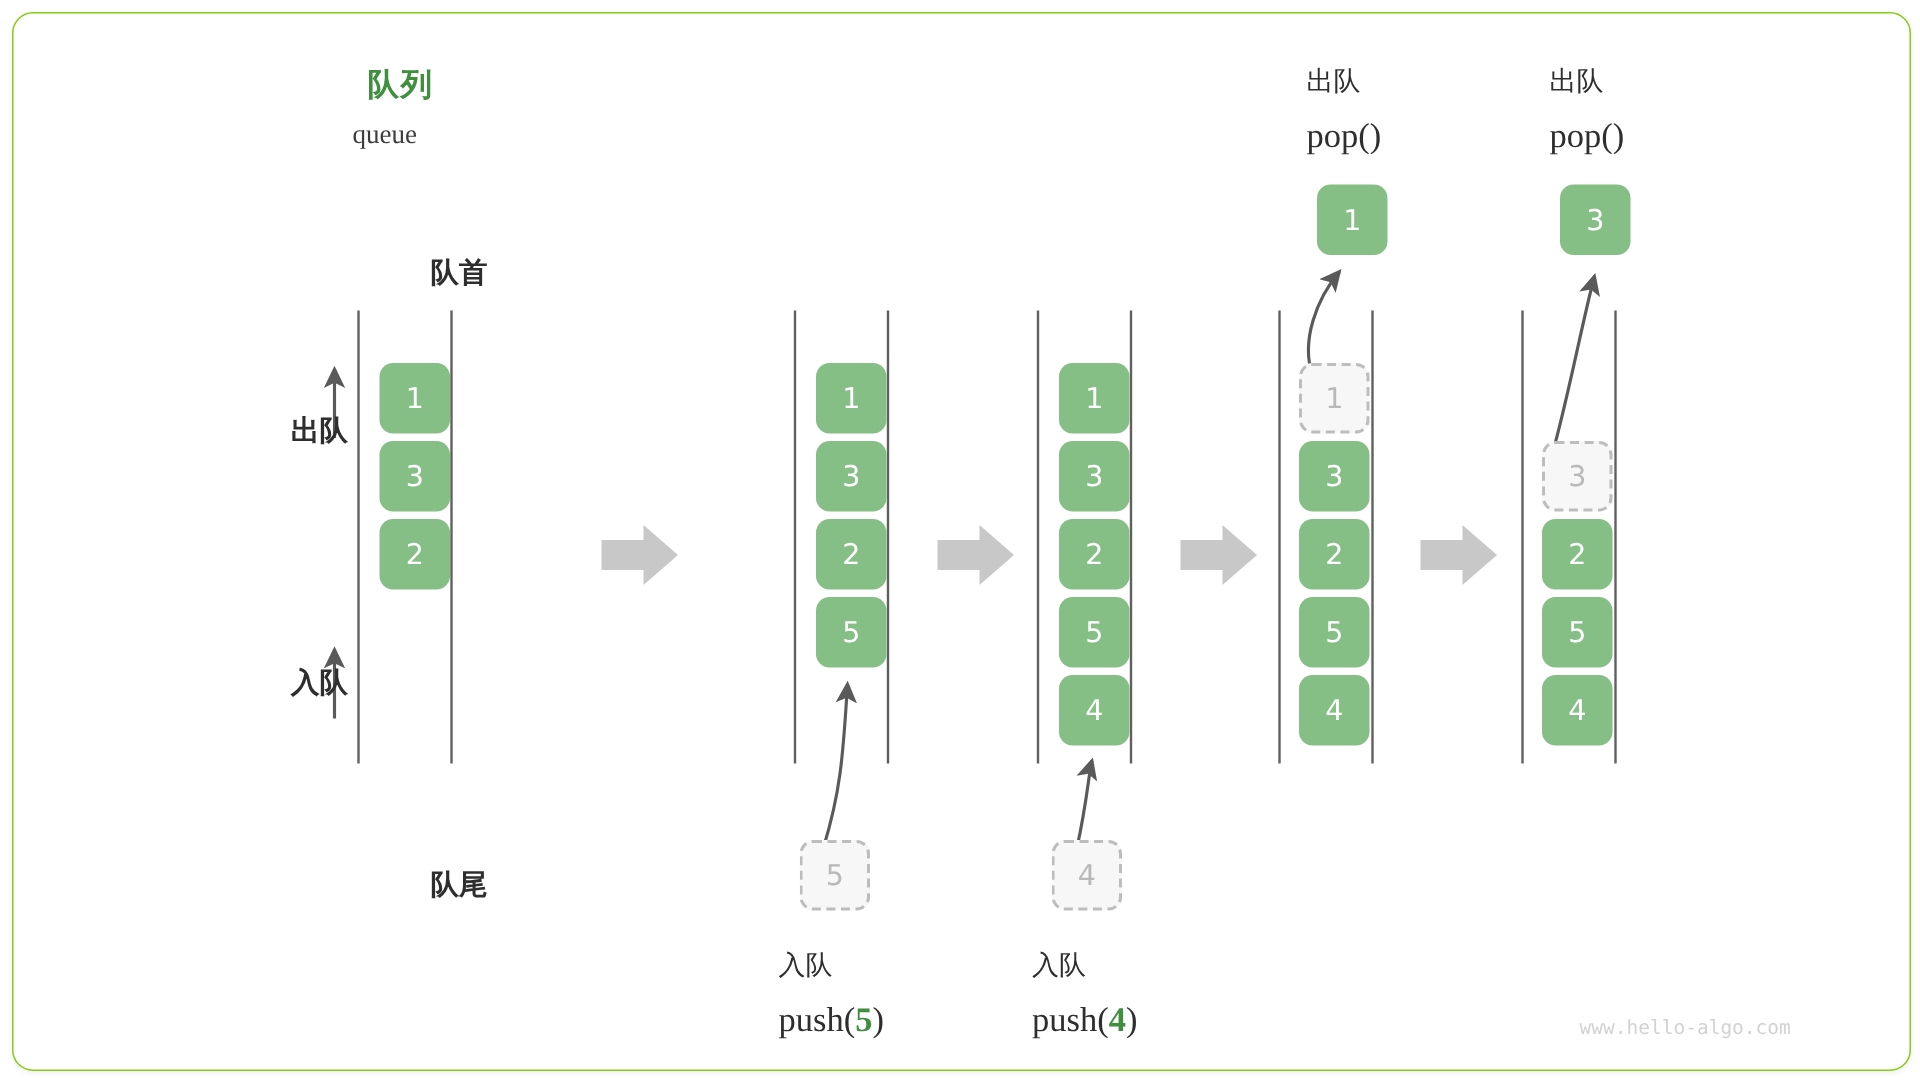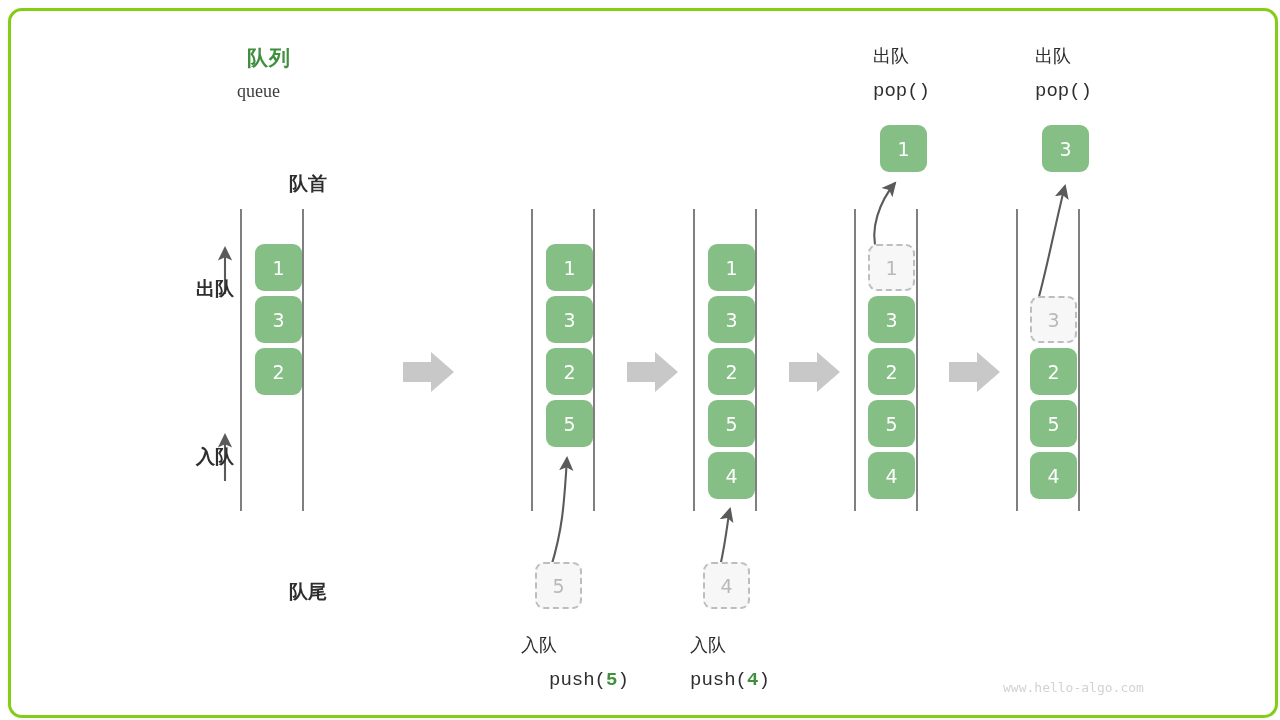--- a/index.html
+++ b/index.html
@@ -4,36 +4,36 @@
 <style>
   html,body{margin:0;padding:0;}
   body{
     width:1280px;height:720px;
     background:#ffffff;
     font-family:"Liberation Sans","DejaVu Sans",sans-serif;
     overflow:hidden;
   }
   #card{
     position:absolute;left:8px;top:8px;width:1264px;height:704px;
-    background:#ffffff;border:3px solid #84cc16;border-radius:14px;
+    background:#ffffff;border:1px solid #84cc16;border-radius:14px;
     box-shadow:0 1px 4px rgba(0,0,0,0.07);
     overflow:hidden;
   }
   .stage{position:absolute;left:0;top:0;width:1264px;height:704px;}
 
   
   .lbl{position:absolute;white-space:nowrap;color:#333333;}
   .title-cn{
     font-weight:bold;font-size:21px;color:#3f8f3f;
     letter-spacing:1px;
   }
   .title-en{font-family:Liberation Serif, serif;font-size:18px;color:#3c3c3c;}
   .cn-bold{font-weight:bold;font-size:19px;color:#2e2e2e;margin-left:40px;}
   .op-cn{font-size:18px;color:#2e2e2e;}
-  .op-code{font-family:Liberation Mono, monospace;font-size:19px;color:#2e2e2e;}
+  .op-code{font-family:Liberation Serif, serif;font-size:23px;color:#2e2e2e;}
   .op-code .num{color:#3f8f3f;font-weight:bold;}
   .watermark{
     position:absolute;font-family:"DejaVu Sans Mono","Liberation Mono",monospace;
     font-size:13px;color:#d2d2d2;white-space:nowrap;
   }
 
   
   .box{
     position:absolute;width:47px;height:47px;border-radius:9px;
     background:#86bf86;color:#ffffff;
@@ -141,21 +141,21 @@
     <div class="box" style="left:244px;top:233px;">1</div>
     <div class="box" style="left:244px;top:285px;">3</div>
     <div class="box" style="left:244px;top:337px;">2</div>
 
     <div class="box" style="left:535px;top:233px;">1</div>
     <div class="box" style="left:535px;top:285px;">3</div>
     <div class="box" style="left:535px;top:337px;">2</div>
     <div class="box" style="left:535px;top:389px;">5</div>
     <div class="box ghost-sm" style="left:524px;top:551px;">5</div>
     <div class="lbl op-cn" style="left:510px;top:622px;">入队</div>
-    <div class="lbl op-code" style="left:510px;top:658px;margin-left:28px;">
+    <div class="lbl op-code" style="left:510px;top:658px;">
       <span>push(</span><span class="num">5</span><span>)</span>
     </div>
 
     <div class="box" style="left:697px;top:233px;">1</div>
     <div class="box" style="left:697px;top:285px;">3</div>
     <div class="box" style="left:697px;top:337px;">2</div>
     <div class="box" style="left:697px;top:389px;">5</div>
     <div class="box" style="left:697px;top:441px;">4</div>
     <div class="box ghost-sm" style="left:692px;top:551px;">4</div>
     <div class="lbl op-cn" style="left:679px;top:622px;">入队</div>
@@ -175,16 +175,16 @@
 
     <div class="lbl op-cn" style="left:1024px;top:33px;">出队</div>
     <div class="lbl op-code" style="left:1024px;top:69px;">pop()</div>
     <div class="box" style="left:1031px;top:114px;">3</div>
 
     <div class="box ghost" style="left:1019px;top:285px;">3</div>
     <div class="box" style="left:1019px;top:337px;">2</div>
     <div class="box" style="left:1019px;top:389px;">5</div>
     <div class="box" style="left:1019px;top:441px;">4</div>
 
-    <div class="watermark" style="left:992px;top:669px;">www.hello-algo.com</div>
+    <div class="watermark" style="left:1044px;top:669px;">www.hello-algo.com</div>
 
   </div>
 </div>
 
 </body></html>

